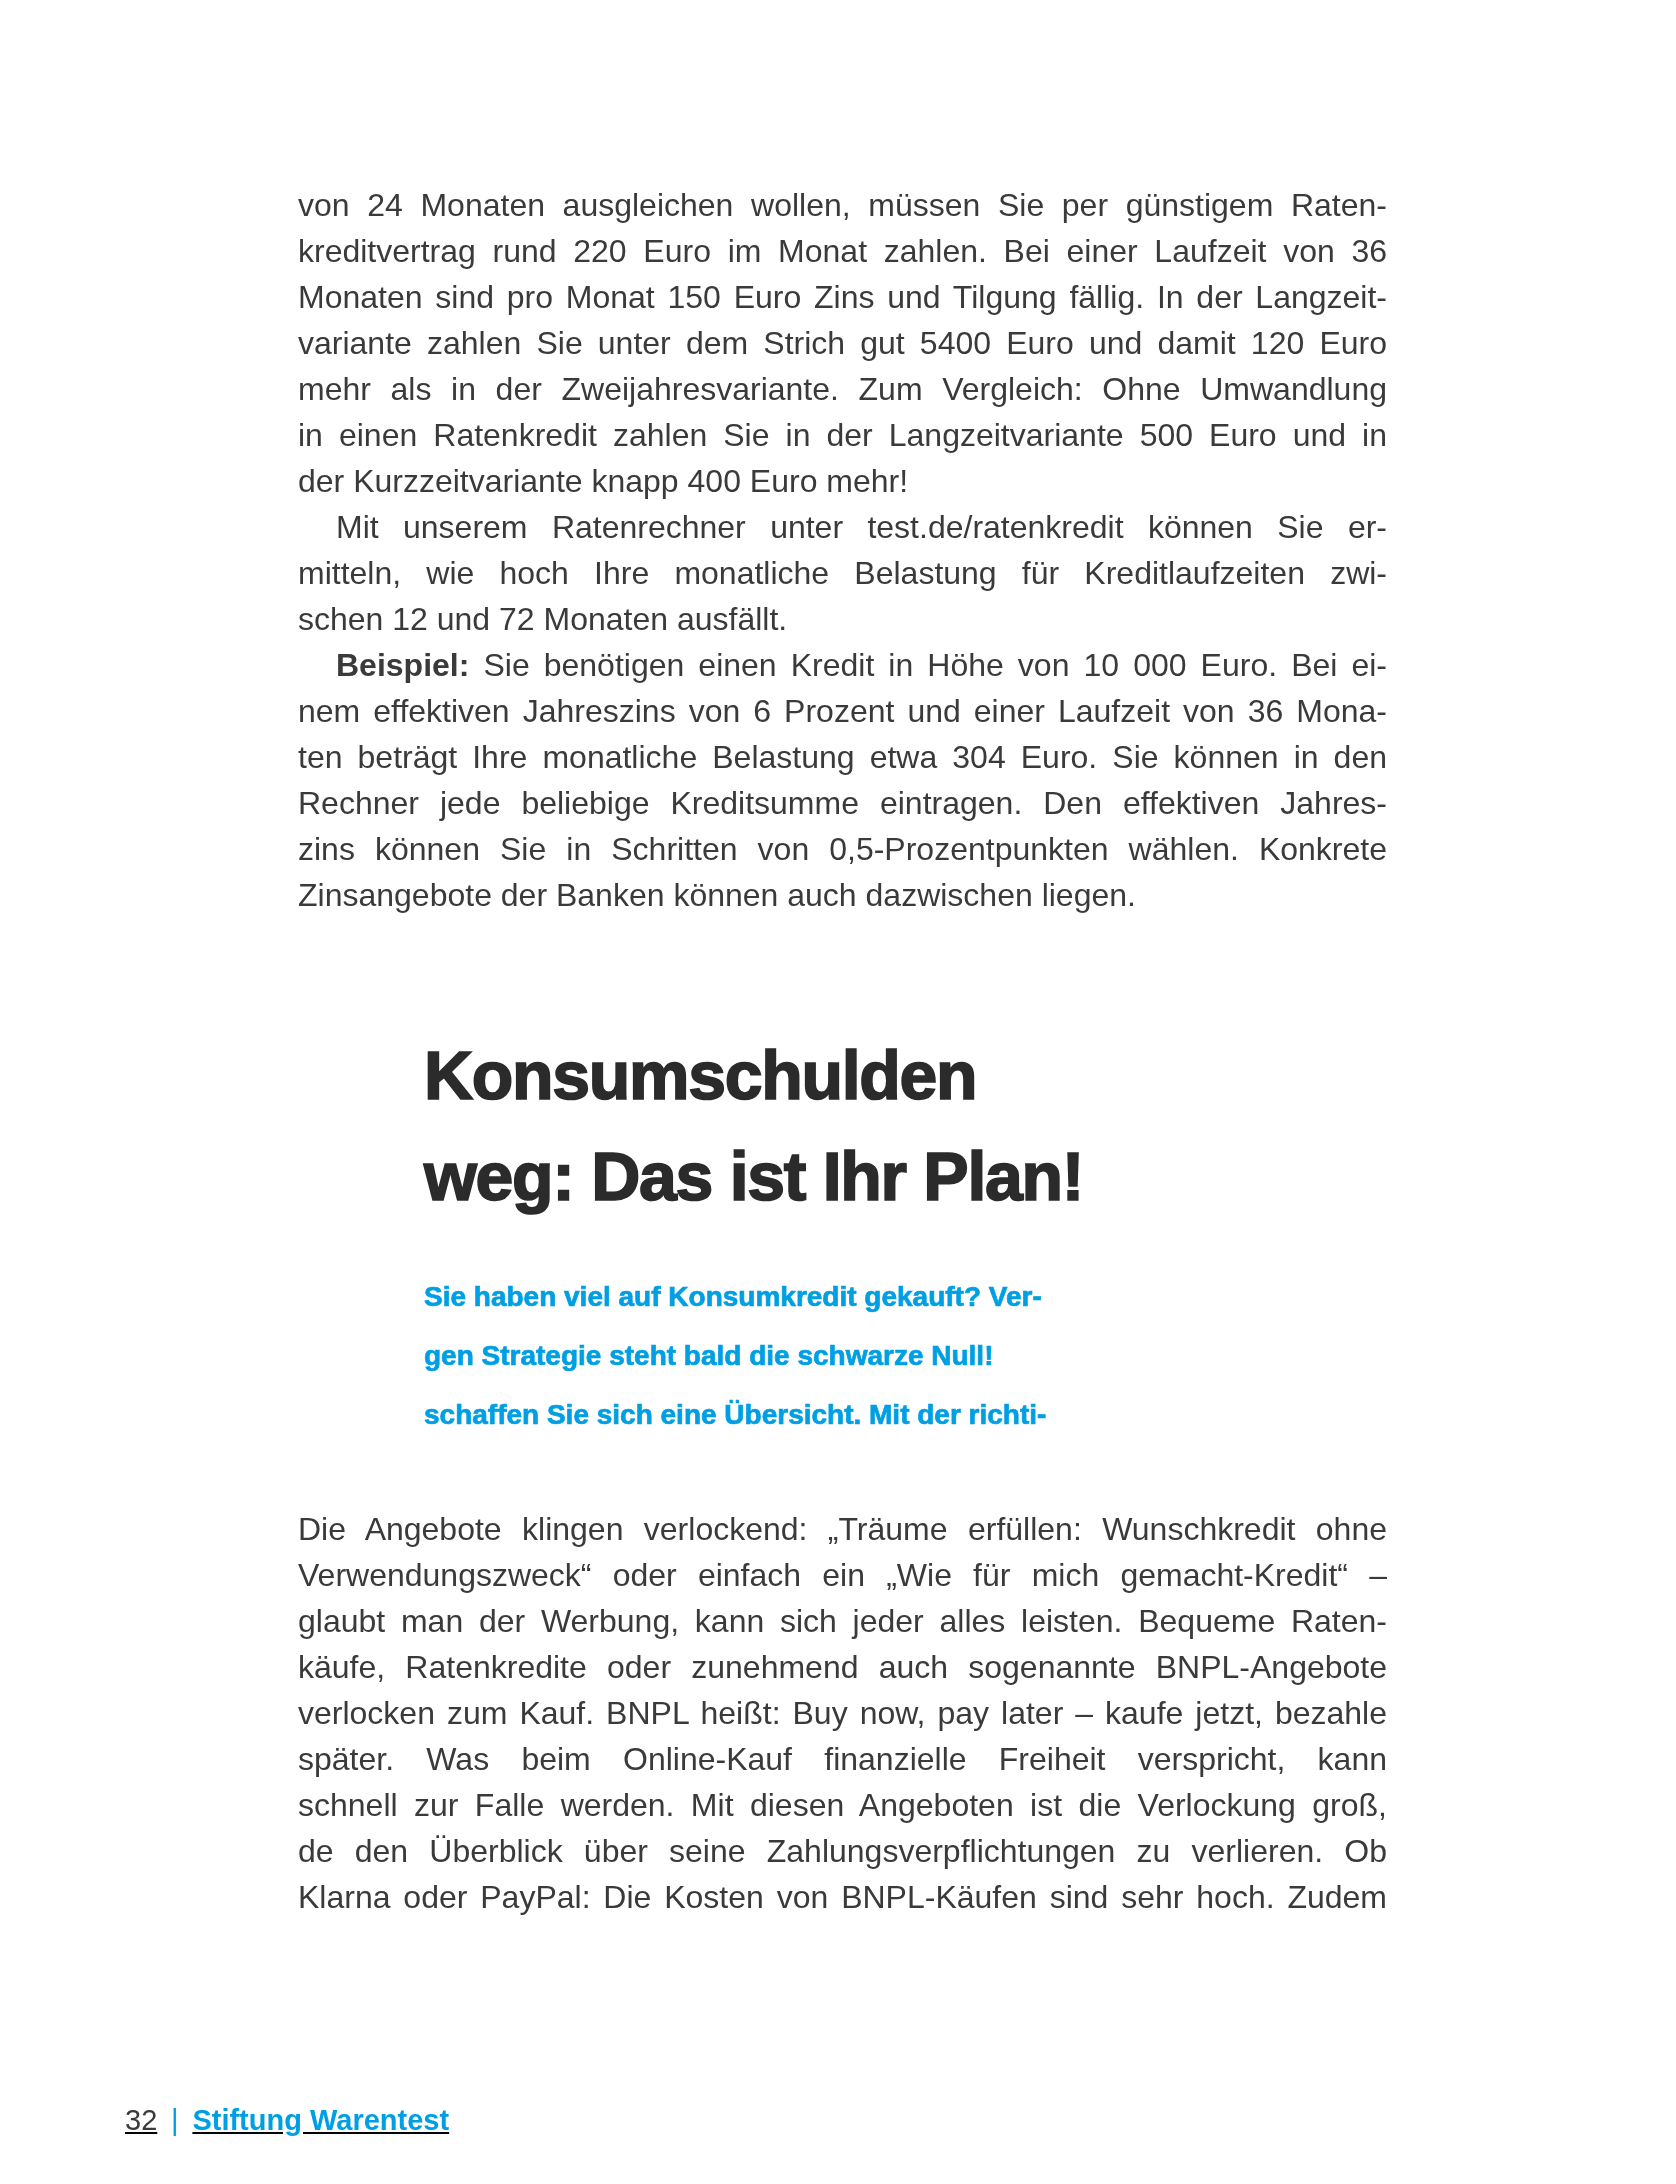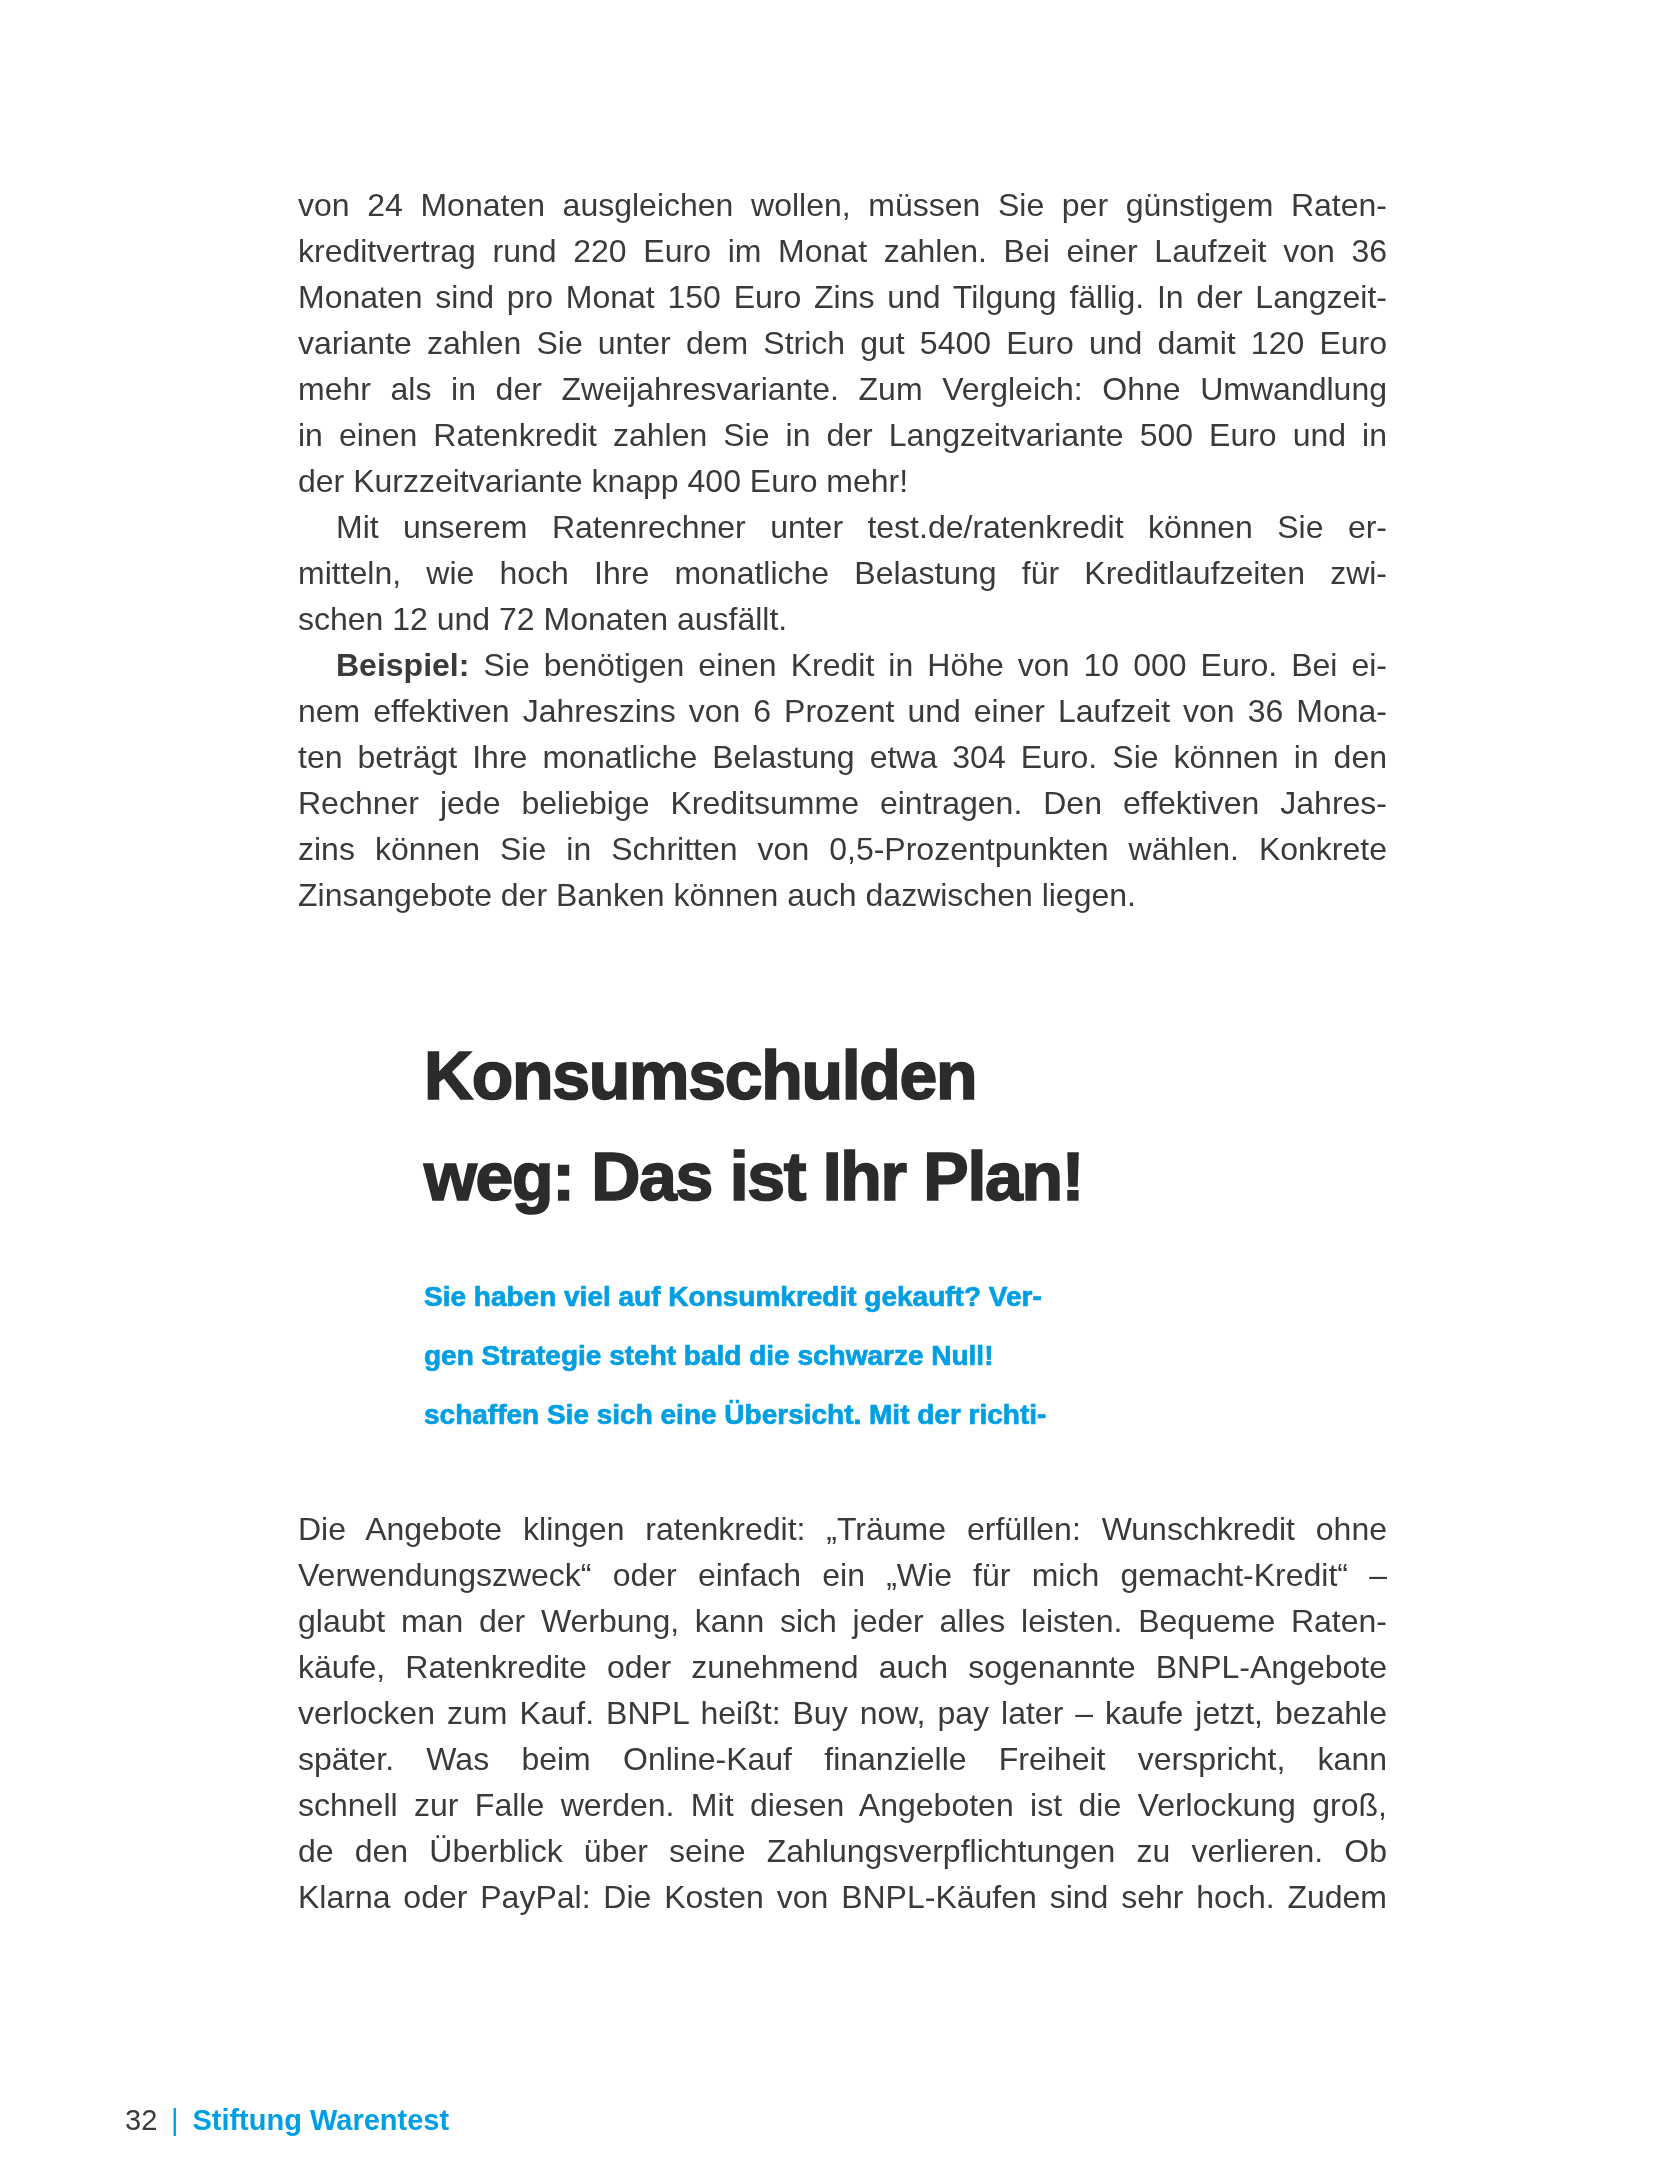--- a/index.html
+++ b/index.html
@@ -67,20 +67,21 @@
   
   .footer {
     position:absolute;
     left:125px;
     top:2103px;
     display:flex;
     align-items:baseline;
     gap:13.8px;
     font-size:29px;
     line-height:34px;
+    text-decoration:underline;
   }
   .footer .pagenum { color:var(--text,#3a3a3a); }
   .footer .sep { color:var(--accent,#009fe3); font-weight:400; }
   .footer .brand { color:var(--accent,#009fe3); font-weight:700; }
 </style>
 </head>
 <body>
 
 <div class="page">
   <main class="article">
@@ -111,21 +112,21 @@
     <div class="section-heading">
         <div class="line hline">Konsumschulden</div>
         <div class="line hline last">weg: Das ist Ihr Plan!</div>
       </div>
     <div class="section-subheading">
         <div class="line sline">Sie haben viel auf Konsumkredit gekauft? Ver-</div>
         <div class="line sline last">gen Strategie steht bald die schwarze Null!</div>
         <div class="line sline">schaffen Sie sich eine Übersicht. Mit der richti-</div>
       </div>
     <section class="body-paragraph">
-        <div class="line">Die Angebote klingen ratenkredit: „Träume erfüllen: Wunschkredit ohne</div>
+        <div class="line">Die Angebote klingen verlockend: „Träume erfüllen: Wunschkredit ohne</div>
         <div class="line">Verwendungszweck“ oder einfach ein „Wie für mich gemacht-Kredit“ –</div>
         <div class="line">glaubt man der Werbung, kann sich jeder alles leisten. Bequeme Raten-</div>
         <div class="line">käufe, Ratenkredite oder zunehmend auch sogenannte BNPL-Angebote</div>
         <div class="line">verlocken zum Kauf. BNPL heißt: Buy now, pay later – kaufe jetzt, bezahle</div>
         <div class="line">später. Was beim Online-Kauf finanzielle Freiheit verspricht, kann</div>
         <div class="line">schnell zur Falle werden. Mit diesen Angeboten ist die Verlockung groß,</div>
         <div class="line">de den Überblick über seine Zahlungsverpflichtungen zu verlieren. Ob</div>
         <div class="line">Klarna oder PayPal: Die Kosten von BNPL-Käufen sind sehr hoch. Zudem</div>
       </section>
   </main>

